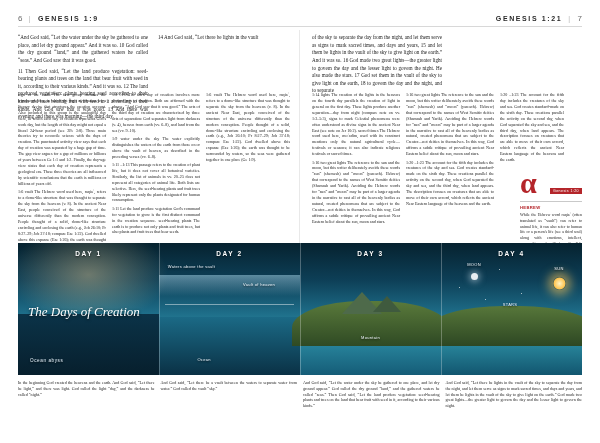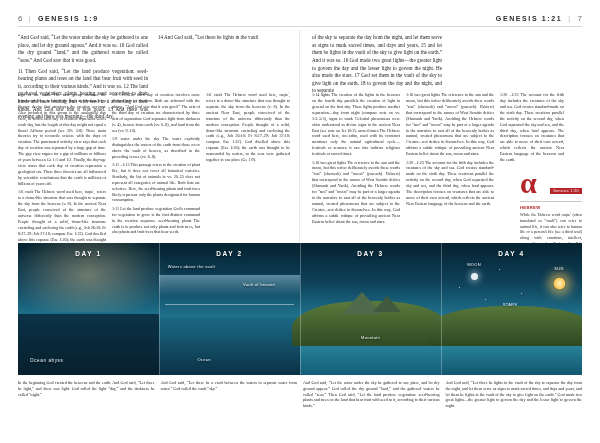--- a/index.html
+++ b/index.html
@@ -286,20 +286,21 @@
       <div class="daylabel">DAY 4</div>
       <div class="ann" style="right:10px;top:24px;width:26px;">SUN</div>
       <div class="ann" style="left:20px;top:20px;width:26px;">MOON</div>
       <div class="ann" style="left:56px;top:60px;width:26px;">STARS</div>
     </div>
 
     <div class="daydiv" style="left:25%;"></div>
     <div class="daydiv" style="left:50%;"></div>
     <div class="daydiv" style="left:75%;"></div>
 
+    <div class="illus-title">The Days of Creation</div>
   </div>
 
   <div class="captions">
     <div class="cap">In the beginning God created the heavens and the earth. And God said, “Let there be light,” and there was light. God called the light “day,” and the darkness he called “night.”</div>
     <div class="cap">And God said, “Let there be a vault between the waters to separate water from water.” God called the vault “sky.”</div>
     <div class="cap">And God said, “Let the water under the sky be gathered to one place, and let dry ground appear.” God called the dry ground “land,” and the gathered waters he called “seas.” Then God said, “Let the land produce vegetation: seed-bearing plants and trees on the land that bear fruit with seed in it, according to their various kinds.”</div>
     <div class="cap">And God said, “Let there be lights in the vault of the sky to separate the day from the night, and let them serve as signs to mark sacred times, and days and years, and let them be lights in the vault of the sky to give light on the earth.” God made two great lights—the greater light to govern the day and the lesser light to govern the night.</div>
   </div>
 
 </div>

